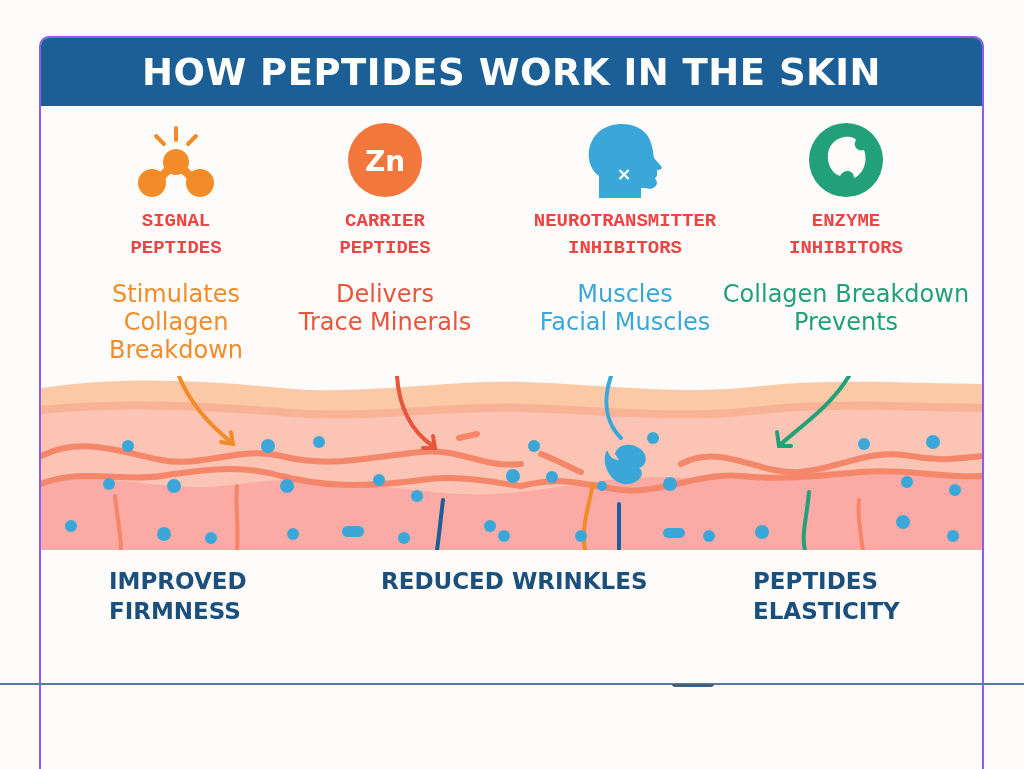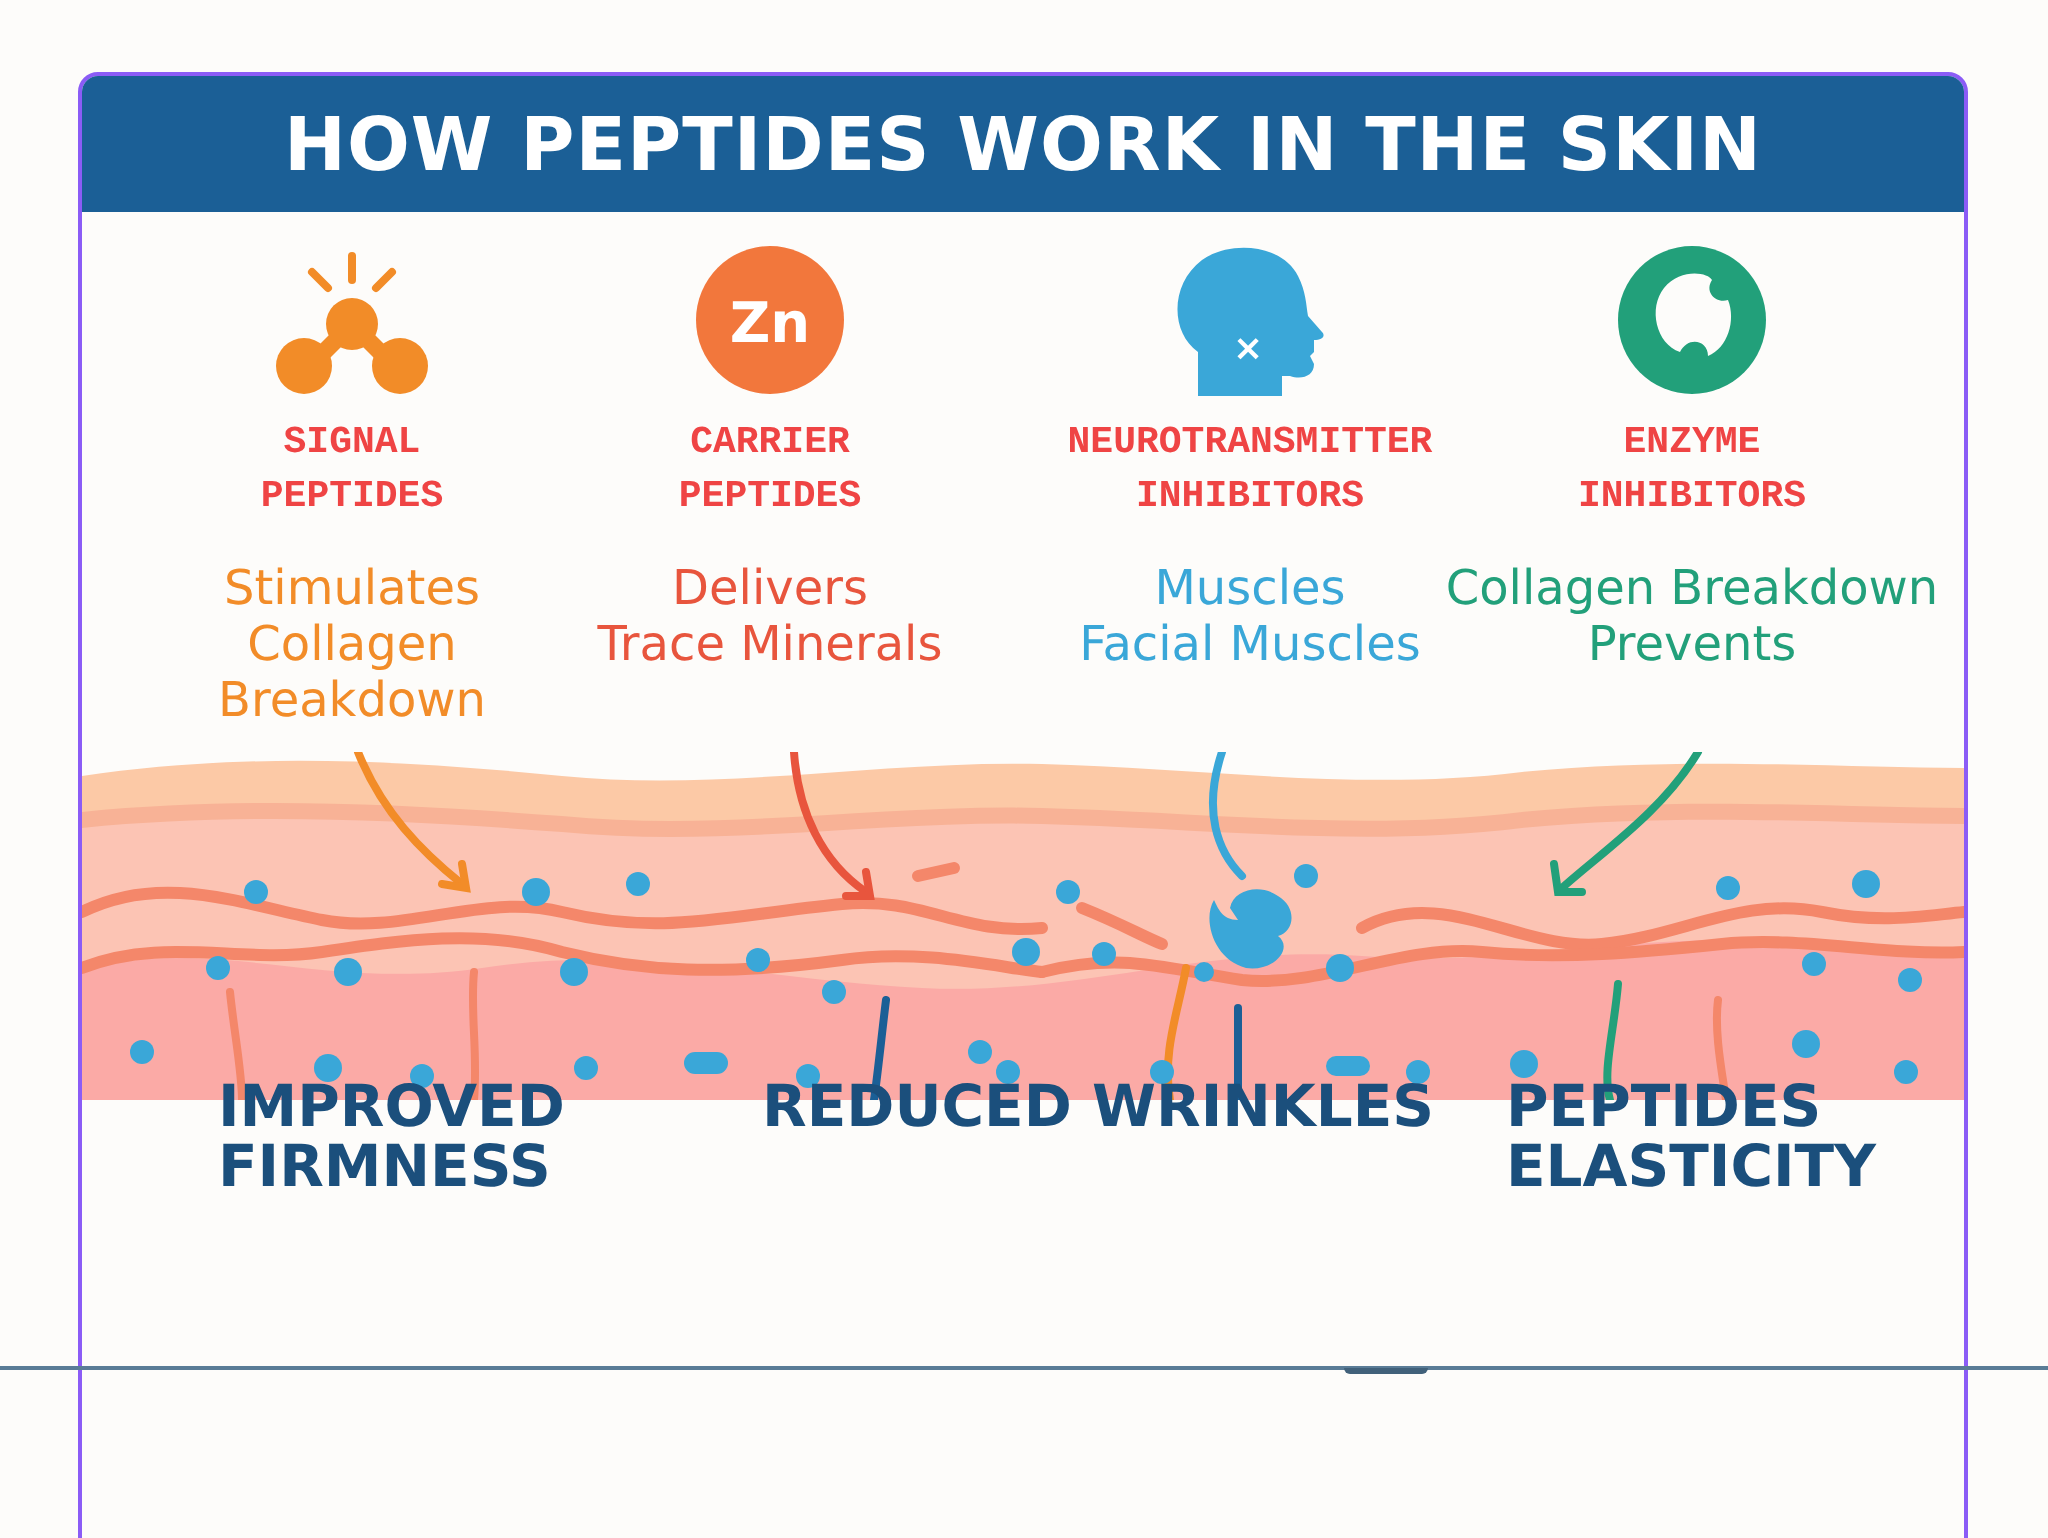--- a/index.html
+++ b/index.html
@@ -5,21 +5,21 @@
   html, body { margin:0; padding:0; }
   body { width:1024px; height:769px; background:#fdfcfa; position:relative; overflow:hidden; font-family:"Liberation Sans", sans-serif; }
   .card { position:absolute; left:39px; top:36px; width:945px; height:758px; border:2px solid #8b5cf6; border-radius:10px; background:#fdfcfa; box-sizing:border-box; overflow:hidden; }
   .header { position:absolute; left:0; top:0; width:100%; height:68px; background:#1b5f96; display:flex; align-items:center; justify-content:center; }
   .header h1 { margin:0; color:#fff; font-family:"DejaVu Sans", sans-serif; font-weight:bold; font-size:37px; letter-spacing:0.5px; }
   .col { position:absolute; top:82px; width:230px; text-align:center; }
   .icon { width:100px; height:80px; margin:0 auto; }
   .title { margin-top:8px; color:#ef4444; font-family:Liberation Mono, monospace; font-weight:bold; font-size:19px; line-height:27px; }
   .desc { margin-top:18px; font-family:"DejaVu Sans", sans-serif; font-size:24px; line-height:28px; }
   .skin { position:absolute; left:0; top:338px; width:100%; height:174px; }
-  .bottom { position:absolute; top:500px; color:#1b4f7c; font-family:"DejaVu Sans", sans-serif; font-weight:bold; font-size:29px; line-height:30px; }
+  .bottom { position:absolute; top:528px; color:#1b4f7c; font-family:"DejaVu Sans", sans-serif; font-weight:bold; font-size:23px; line-height:30px; }
   .rule { position:absolute; left:0; top:683px; width:1024px; height:2px; background:#5a7c96; }
   .rule-notch { position:absolute; left:672px; top:684px; width:42px; height:3px; border-radius:0 0 6px 6px; background:#41617a; }
 </style>
 </head>
 <body>
 
 <div class="card">
   <div class="header">
     <h1>HOW PEPTIDES WORK IN THE SKIN</h1>
   </div>

